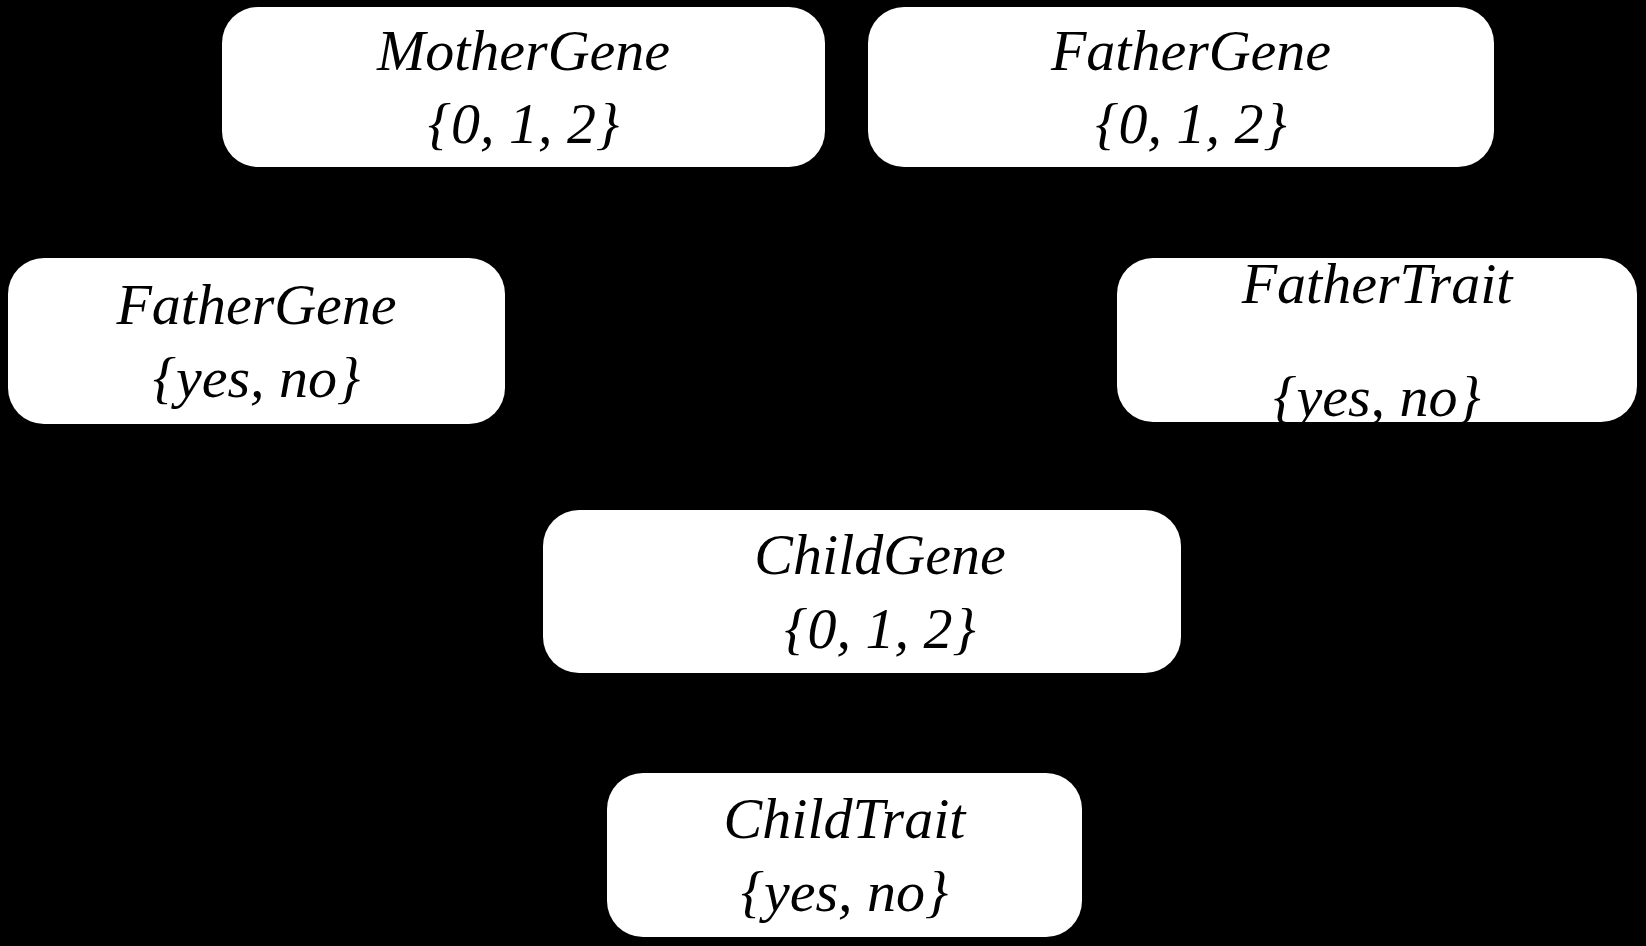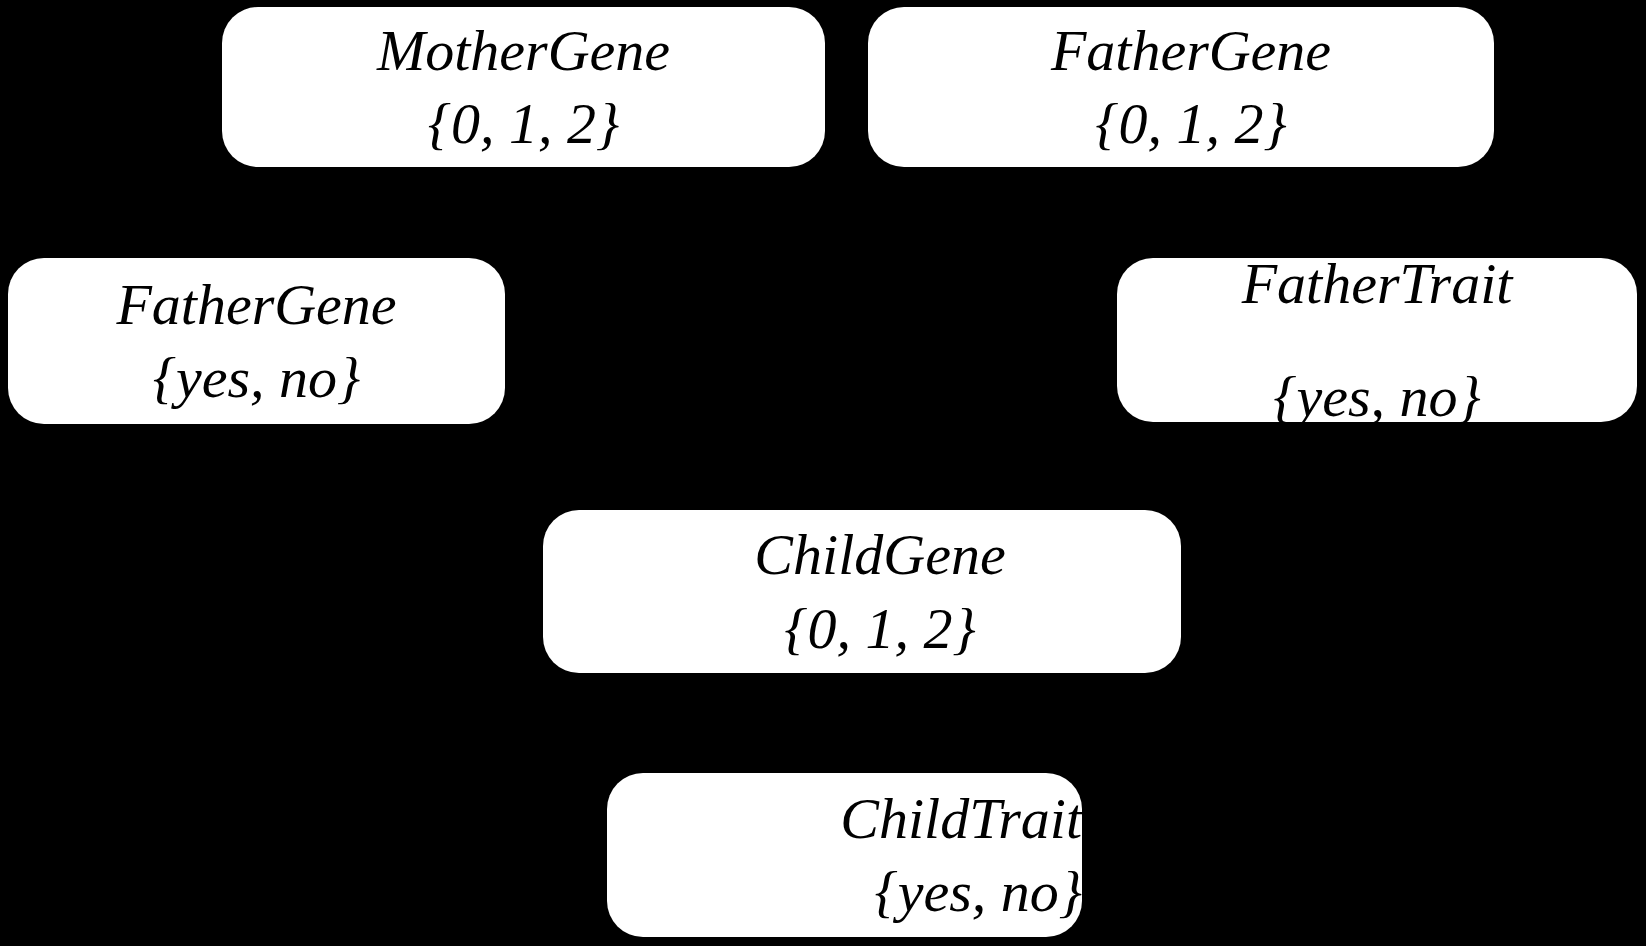--- a/index.html
+++ b/index.html
@@ -32,21 +32,21 @@
     font-size: 58px;
     line-height: 1.26;
     white-space: nowrap;
   }
   
   .n-mother-gene  { left: 222px;  top: 7px;   width: 603px; height: 160px; }
   .n-father-gene  { left: 868px;  top: 7px;   width: 606px; height: 160px; }
   .n-mother-trait { left: 8px;    top: 258px; width: 497px; height: 166px; }
   .n-father-trait { left: 1117px; top: 258px; width: 520px; height: 164px; }
   .n-child-gene   { left: 543px;  top: 510px; width: 602px; height: 163px; }
-  .n-child-trait  { left: 607px;  top: 773px; width: 475px; height: 164px; align-items: flex-end; }
+  .n-child-trait  { left: 607px;  top: 773px; width: 475px; height: 164px; }
 </style>
 </head>
 <body style="background: rgb(0, 0, 0);">
 
 <div class="canvas">
 
   <div class="node n-mother-gene" style="background: rgb(255, 255, 255); color: rgb(0, 0, 0);">
     <span>MotherGene</span>
     <span>{0, 1, 2}</span>
   </div>

